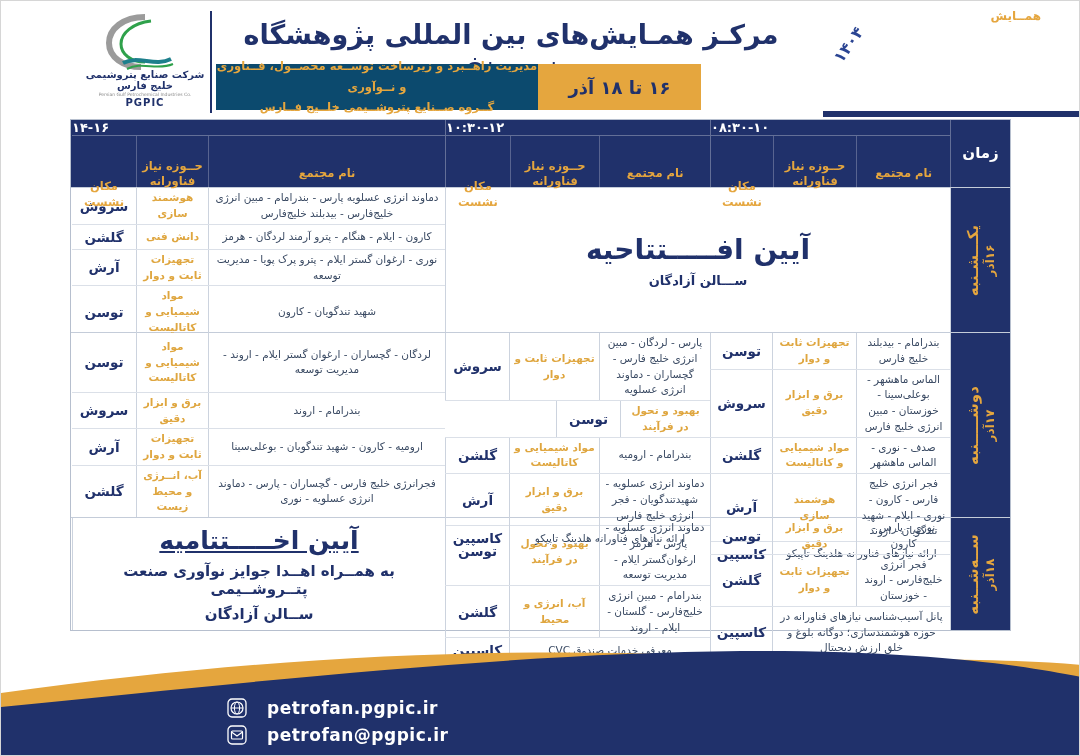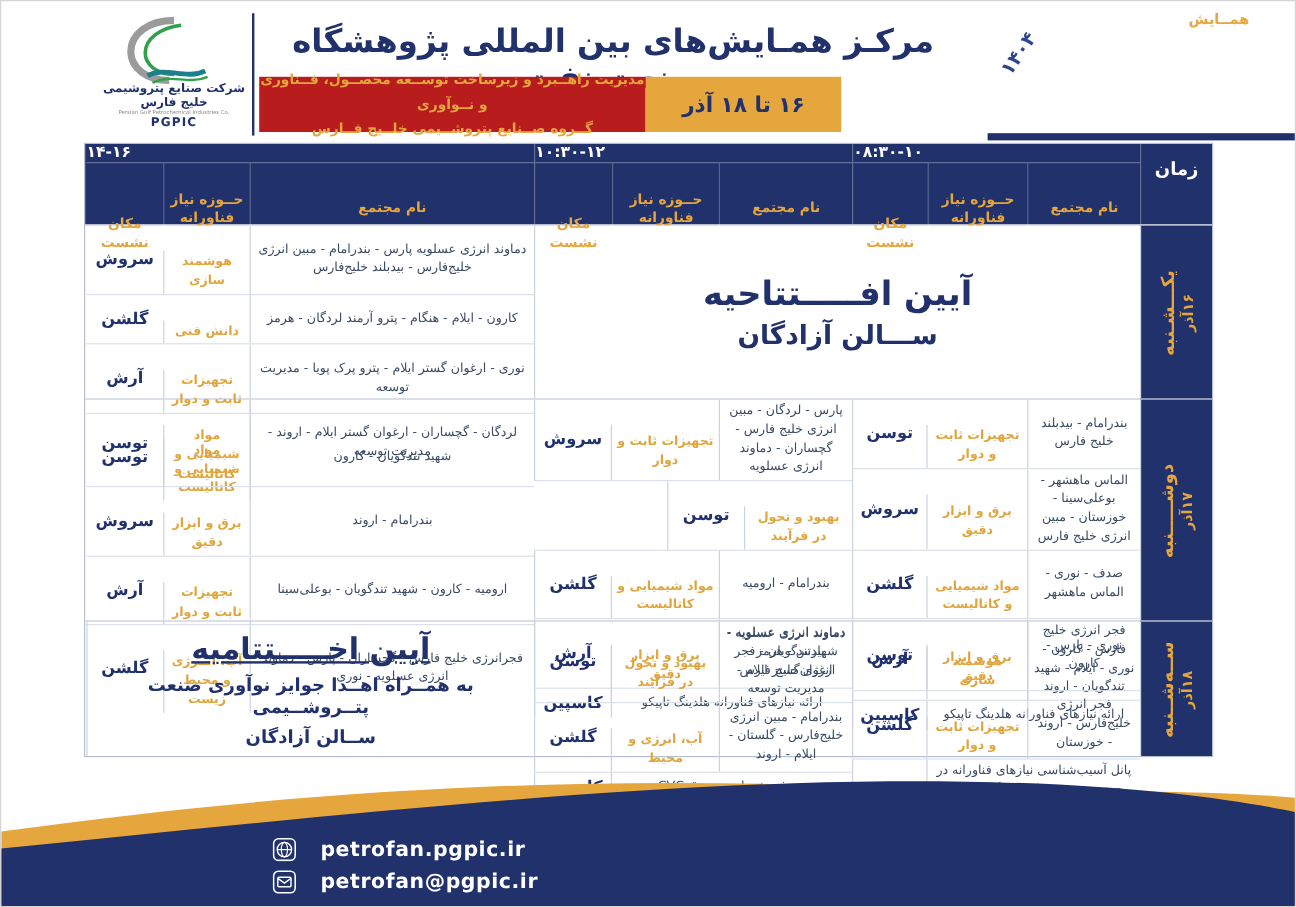--- a/index.html
+++ b/index.html
@@ -4,21 +4,21 @@
 <style>
   * { margin:0; padding:0; box-sizing:border-box; }
   body { background:#e8e8e8; font-family:"DejaVu Sans", sans-serif; }
   .page { position:relative; width:1080px; height:756px; background:#ffffff;
           border:1px solid #d6d6d6; overflow:hidden; margin:0 auto; }
 
   
   .hdr-divider { position:absolute; left:209px; top:10px; width:2px; height:102px; background:#20316b; }
   .page-title { position:absolute; left:213px; top:18px; width:594px; text-align:center;
                 direction:rtl; color:#20316b; font-size:27px; font-weight:bold; letter-spacing:-0.5px; }
-  .dept-box { position:absolute; left:215px; top:63px; width:322px; height:46px; background:#b91c1c;
+  .dept-box { position:absolute; left:215px; top:63px; width:322px; height:46px; background:#0c4a6e;
               direction:rtl; display:flex; flex-direction:column; justify-content:center;
               text-align:center; color:#e5a63e; font-size:11.5px; font-weight:bold; line-height:1.8; }
   .date-badge { position:absolute; left:537px; top:63px; width:163px; height:46px; background:#e5a63e;
                 display:flex; align-items:center; justify-content:center; direction:rtl;
                 color:#20316b; font-size:18px; font-weight:bold; }
   .brand { position:absolute; right:16px; top:4px; width:250px; height:106px; direction:rtl; }
   .brand-tag { position:absolute; top:4px; right:22px; color:#e5a63e; font-size:12px; font-weight:bold; }
   .brand-text { position:absolute; top:14px; right:14px; font-size:58px; font-weight:bold; line-height:1.2; }
   .brand-text .b { color:#2b4593; }
   .brand-text .g { color:#e5a63e; }
@@ -30,21 +30,21 @@
   .pgpic { position:absolute; left:84px; top:12px; width:120px; height:100px; text-align:center; }
   .pgpic-fa { direction:rtl; color:#20316b; font-size:10px; font-weight:bold; margin-top:-6px; }
   .pgpic-en { color:#8a8a8a; font-size:4.5px; margin-top:1px; }
   .pgpic-abbr { color:#20316b; font-size:10px; font-weight:bold; letter-spacing:1px; }
 
   
   .schedule { position:absolute; left:69px; top:118px; width:941px; height:512px;
               direction:rtl; border:1px solid #b6bfce; background:#fff; }
   .hrow { display:flex; height:67px; background:#20316b; color:#fff; }
   .time-head { width:60px; border-left:1px solid rgba(255,255,255,.3);
-               display:flex; justify-content:center; padding-top:12px;
+               display:flex; justify-content:center; padding-top:24px;
                font-size:15px; font-weight:bold; }
   .sec-head { display:flex; flex-direction:column; border-left:1px solid rgba(255,255,255,.3); }
   .sec-head:last-child { border-left:none; }
   .w-s1 { width:240px; } .w-s2 { width:265px; } .w-s3 { width:373px; }
   .slot { height:22px; display:flex; align-items:center; justify-content:flex-end;
           border-bottom:1px solid rgba(255,255,255,.3); font-size:13px; font-weight:bold; }
   .ltrnum { direction:ltr; unicode-bidi:bidi-override; display:inline-block; }
   .cols { flex:1; display:flex; color:#e5a63e; font-size:11.5px; font-weight:bold; }
   .cols > div { display:flex; align-items:center; justify-content:center; text-align:center;
                 line-height:1.35; border-left:1px solid rgba(255,255,255,.25); padding:2px 3px; }
@@ -63,30 +63,30 @@
   .s1c-name{width:94px;} .s1c-need{width:84px;} .s1c-place{width:62px;} .s1c-wide{width:178px;}
   .s2c-name{width:111px;} .s2c-need{width:90px;} .s2c-place{width:64px;} .s2c-wide{width:201px;}
   .s3c-name{width:237px;} .s3c-need{width:72px;} .s3c-place{width:64px;}
   .row { flex:1; display:flex; }
   .row.tall { flex:1.9; }
   .row + .row { border-top:1px solid #dbe0e8; }
   .cell { display:flex; align-items:center; justify-content:center; text-align:center;
           padding:2px 4px; border-left:1px solid #ccd3de; line-height:1.5; }
   .cell:last-child { }
   .c-name { font-size:10.5px; color:#3a4a63; }
-  .c-need { font-size:10.5px; color:#dfa63f; font-weight:bold;margin-top:21px; }
+  .c-need { font-size:10.5px; color:#dfa63f; font-weight:bold; }
   .c-place { font-size:13.5px; color:#20316b; font-weight:bold; }
   .c-wide { font-size:10.5px; color:#3a4a63; }
   .no-bl { border-left:none; }
 
   .ceremony { display:flex; flex-direction:column; align-items:center; justify-content:center;
               gap:7px; color:#20316b; border-left:1px solid #ccd3de; text-align:center; direction:rtl; }
   .cer-big { font-size:28px; font-weight:bold; }
   .cer-mid { font-size:15px; font-weight:bold; }
-  .cer-sub { font-size:22px; font-weight:bold; }
+  .cer-sub { font-size:13px; font-weight:bold; }
   .cer3 .cer-big { font-size:25px;text-decoration:underline; }
   .cer3 .cer-sub { font-size:15px; }
 
   
   .footer-wave { position:absolute; left:0; top:640px; width:1080px; height:116px; }
   .contact { position:absolute; left:226px; top:697px; display:flex; flex-direction:column; gap:7px; }
   .contact-row { display:flex; align-items:center; gap:20px; color:#ffffff;
                  font-size:17px; font-weight:bold; letter-spacing:0.5px; }
   .cicon { width:20px; height:20px; flex:0 0 auto; }
 </style>

